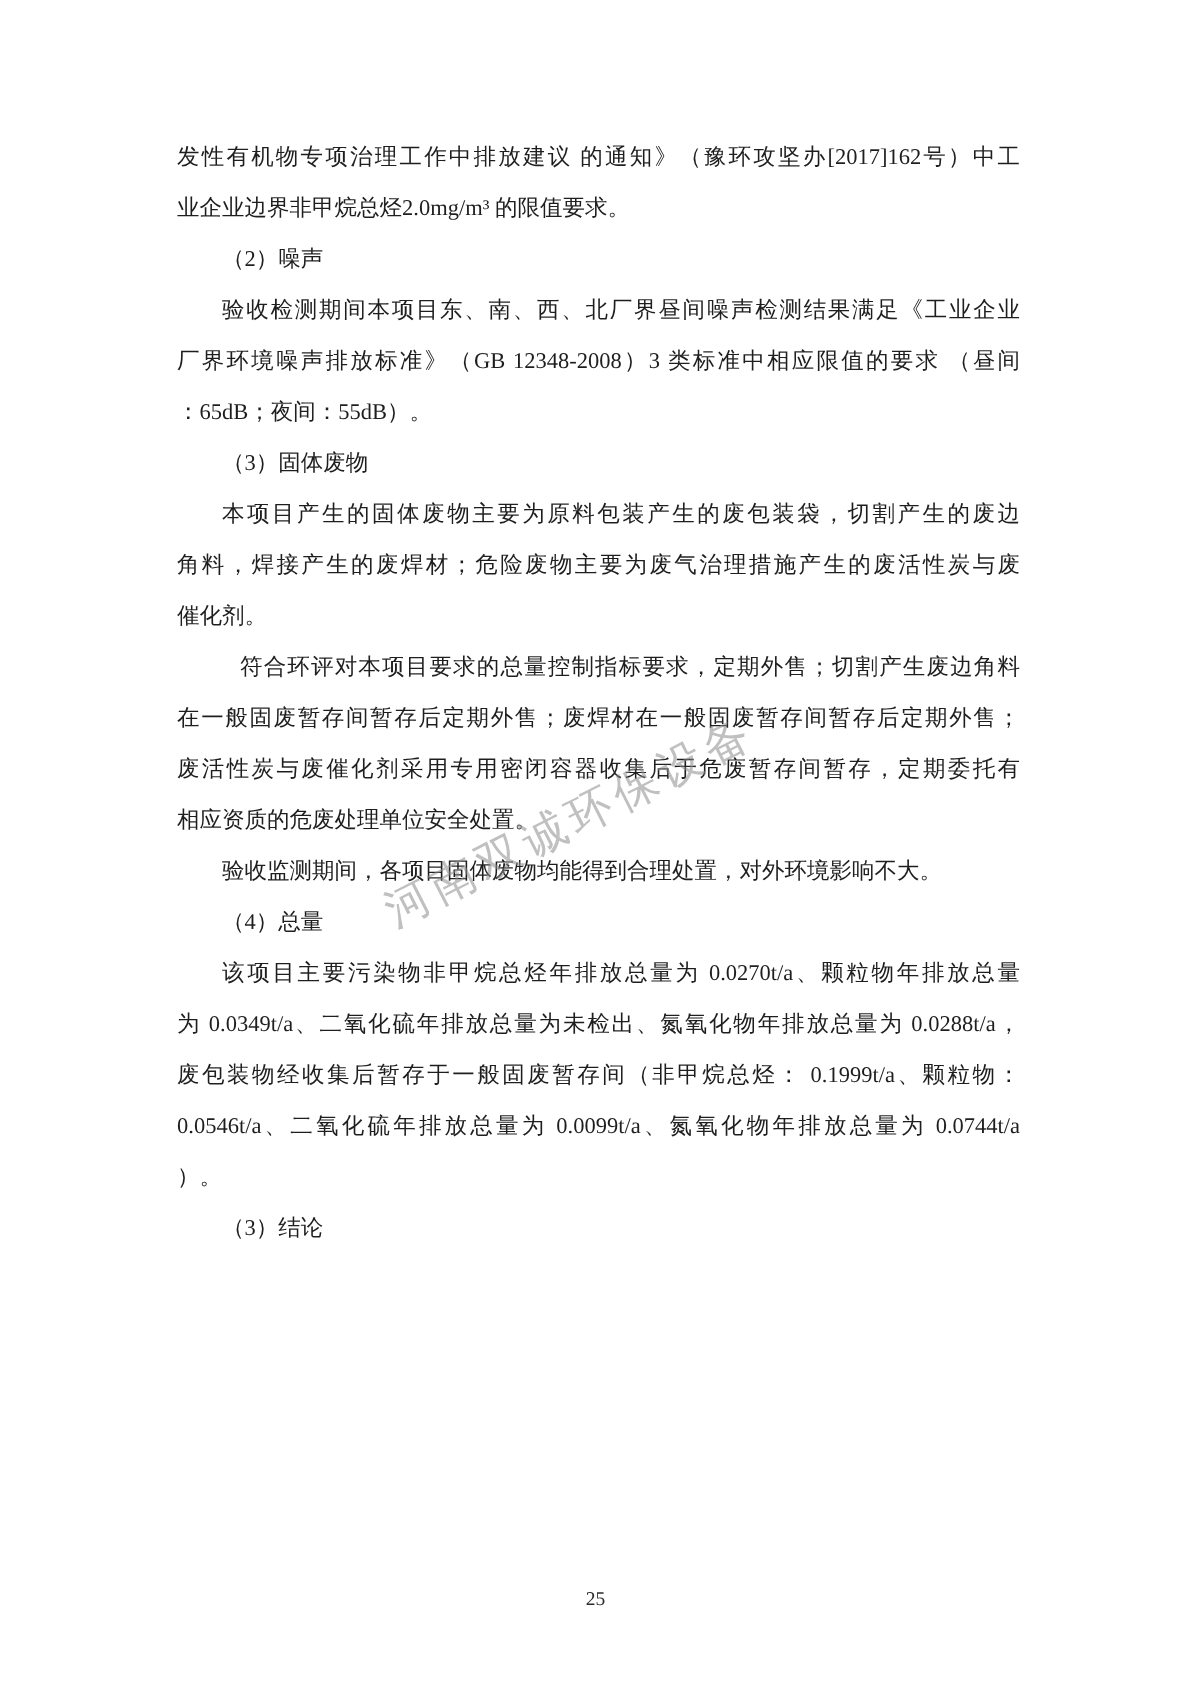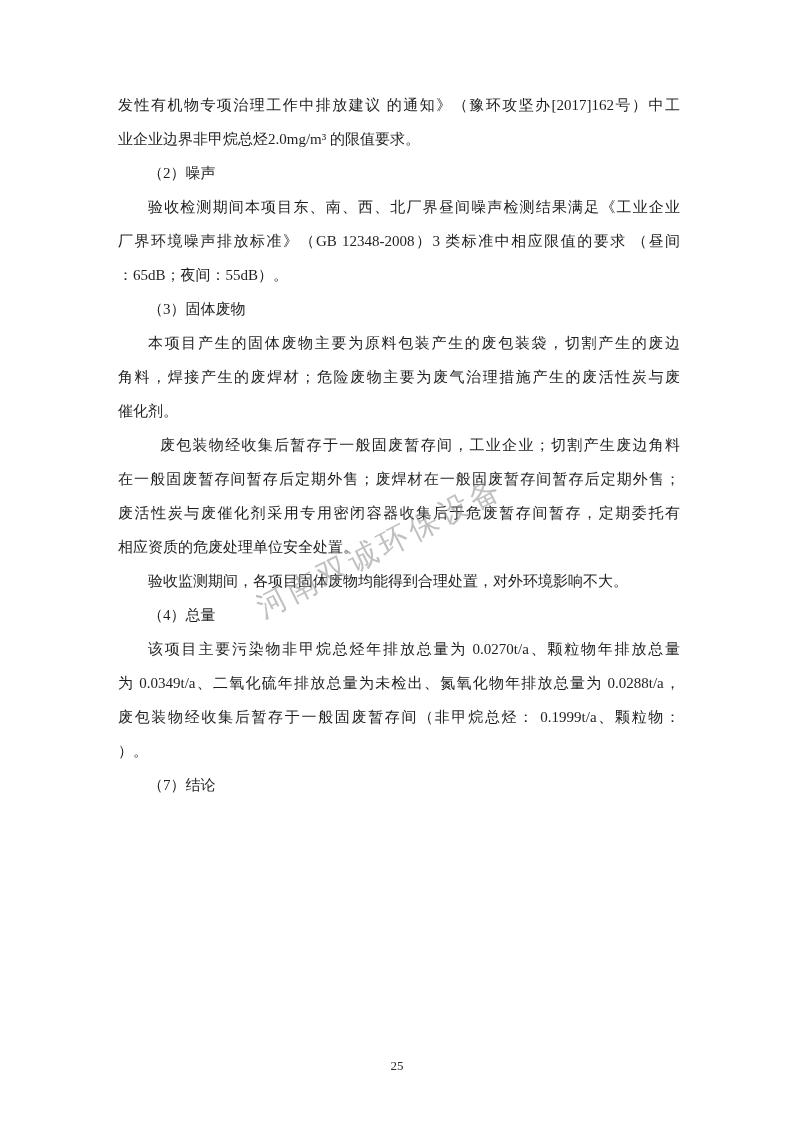--- a/index.html
+++ b/index.html
@@ -78,27 +78,28 @@
       <div class="line fill">发性有机物专项治理工作中排放建议 的通知》（豫环攻坚办[2017]162号）中工</div>
       <div class="line">业企业边界非甲烷总烃2.0mg/m³ 的限值要求。</div>
       <div class="line" style="text-indent: 2em;">（2）噪声</div>
       <div class="line fill" style="text-indent: 2em;">验收检测期间本项目东、南、西、北厂界昼间噪声检测结果满足《工业企业</div>
       <div class="line fill">厂界环境噪声排放标准》（GB 12348-2008）3 类标准中相应限值的要求 （昼间</div>
       <div class="line">：65dB；夜间：55dB）。</div>
       <div class="line" style="text-indent: 2em;">（3）固体废物</div>
       <div class="line fill" style="text-indent: 2em;">本项目产生的固体废物主要为原料包装产生的废包装袋，切割产生的废边</div>
       <div class="line fill">角料，焊接产生的废焊材；危险废物主要为废气治理措施产生的废活性炭与废</div>
       <div class="line">催化剂。</div>
-      <div class="line fill" style="text-indent: 2.8em;">废包装物经收集后暂存于一般固废暂存间，工业企业；切割产生废边角料</div>
+      <div class="line fill" style="text-indent: 2.8em;">符合环评对本项目要求的总量控制指标要求，定期外售；切割产生废边角料</div>
       <div class="line fill">在一般固废暂存间暂存后定期外售；废焊材在一般固废暂存间暂存后定期外售；</div>
       <div class="line fill">废活性炭与废催化剂采用专用密闭容器收集后于危废暂存间暂存，定期委托有</div>
       <div class="line">相应资质的危废处理单位安全处置。</div>
       <div class="line" style="text-indent: 2em;">验收监测期间，各项目固体废物均能得到合理处置，对外环境影响不大。</div>
       <div class="line" style="text-indent: 2em;">（4）总量</div>
       <div class="line fill" style="text-indent: 2em;">该项目主要污染物非甲烷总烃年排放总量为 0.0270t/a、颗粒物年排放总量</div>
       <div class="line fill">为 0.0349t/a、二氧化硫年排放总量为未检出、氮氧化物年排放总量为 0.0288t/a，</div>
       <div class="line fill">废包装物经收集后暂存于一般固废暂存间（非甲烷总烃： 0.1999t/a、颗粒物：</div>
+      <div class="line fill">0.0546t/a、二氧化硫年排放总量为 0.0099t/a、氮氧化物年排放总量为 0.0744t/a</div>
       <div class="line">）。</div>
-      <div class="line" style="text-indent: 2em;">（7）结论</div>
+      <div class="line" style="text-indent: 2em;">（3）结论</div>
     </div>
 
   <div class="page-number">25</div>
 </div>
 
 </body></html>

